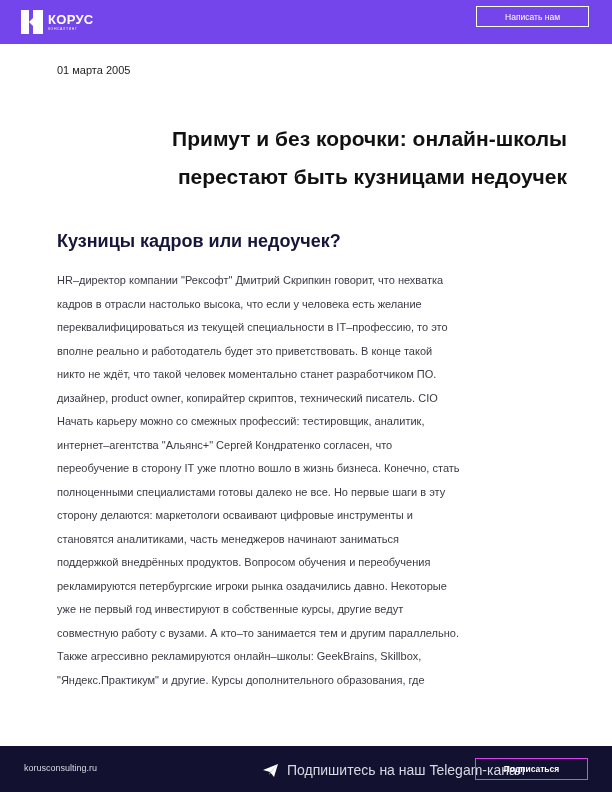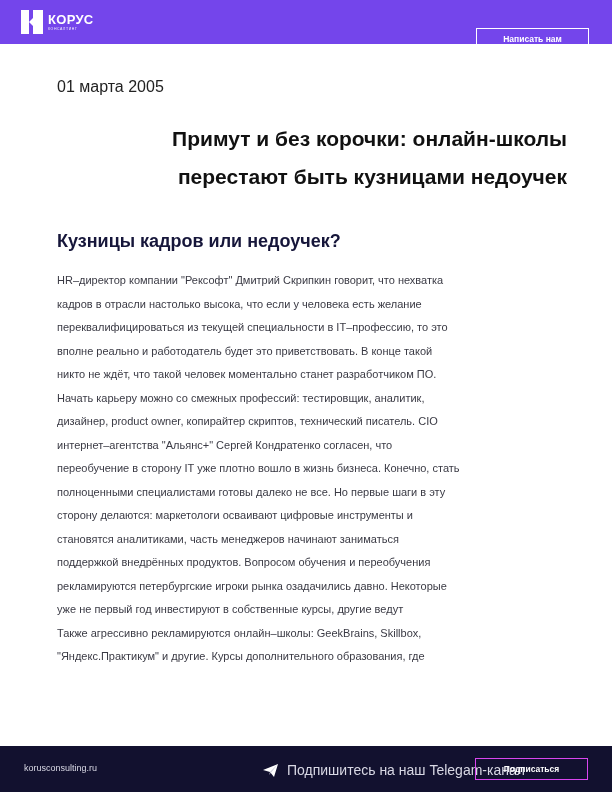--- a/index.html
+++ b/index.html
@@ -12,26 +12,26 @@
     .header {
       position: absolute; left: 0; top: 0; width: 612px; height: 44px;
       background: #7445eb;
     }
     .logo { position: absolute; left: 21px; top: 10px; height: 24px; display: flex; align-items: center; }
     .logo-mark { width: 22px; height: 24px; position: relative; }
     .logo-text { margin-left: 5px; display: flex; flex-direction: column; justify-content: center; }
     .logo-name { color: #fff; font-weight: bold; font-size: 13px; letter-spacing: 0.3px; line-height: 13px; }
     .logo-sub { color: #fff; font-size: 3.5px; letter-spacing: 0.6px; line-height: 5px; margin-top: 1px; opacity: 0.9; }
     .btn-write {
-      position: absolute; left: 476px; top: 28px; width: 113px; height: 21px;
+      position: absolute; left: 476px; top: 6px; width: 113px; height: 21px;
       box-sizing: border-box; border: 1px solid #ffffff; background: transparent;
-      color: #fff; font-size: 8.5px; font-weight: bold;
+      color: #fff; font-size: 8.5px; font-weight: normal;
       display: flex; align-items: center; justify-content: center;
     }
-    .date { position: absolute; left: 57px; top: 78px; font-size: 16px; color: #222; }
+    .date { position: absolute; left: 57px; top: 64px; font-size: 11px; color: #222; }
     .title {
       position: absolute; left: 57px; top: 120px; width: 510px;
       font-size: 21px; font-weight: bold; line-height: 38px; color: #111111;
       margin: 0;
       text-align: right;
     }
     .subtitle {
       position: absolute; left: 57px; top: 228px; margin: 0;
       font-size: 18px; font-weight: bold; color: #16163a; line-height: 26px;
     }
@@ -83,30 +83,31 @@
 </h1>
 
 <h2 class="subtitle">Кузницы кадров или недоучек?</h2>
 
 <p class="body-text">
   <span>HR–директор компании "Рексофт" Дмитрий Скрипкин говорит, что нехватка</span>
   <span>кадров в отрасли настолько высока, что если у человека есть желание</span>
   <span>переквалифицироваться из текущей специальности в IT–профессию, то это</span>
   <span>вполне реально и работодатель будет это приветствовать. В конце такой</span>
   <span>никто не ждёт, что такой человек моментально станет разработчиком ПО.</span>
+  <span>дизайнер, product owner, копирайтер скриптов, технический писатель.  CIO</span>
   <span>Начать карьеру можно со смежных профессий: тестировщик, аналитик,</span>
-  <span>дизайнер, product owner, копирайтер скриптов, технический писатель.  CIO</span>
   <span>интернет–агентства "Альянс+" Сергей Кондратенко согласен, что</span>
   <span>переобучение в сторону IT уже плотно вошло в жизнь бизнеса. Конечно, стать</span>
   <span>полноценными специалистами готовы далеко не все. Но первые шаги в эту</span>
   <span>сторону делаются: маркетологи осваивают цифровые инструменты и</span>
   <span>становятся аналитиками, часть менеджеров начинают заниматься</span>
   <span>поддержкой внедрённых продуктов.  Вопросом обучения и переобучения</span>
   <span>рекламируются петербургские игроки рынка озадачились давно. Некоторые</span>
   <span>уже не первый год инвестируют в собственные курсы, другие ведут</span>
+  <span>совместную работу с вузами. А кто–то занимается тем и другим параллельно.</span>
   <span>Также агрессивно рекламируются онлайн–школы: GeekBrains, Skillbox,</span>
   <span>"Яндекс.Практикум" и другие. Курсы дополнительного образования, где</span>
 </p>
 
 <div class="footer">
   <span class="footer-site">korusconsulting.ru</span>
   <div class="footer-tg">
     <svg class="tg-icon" viewBox="0 0 15 13">
       <polygon points="0,6 15,0 11,13 7,8" fill="#ffffff"></polygon>
       <polygon points="7,8 15,0 6,11" fill="#c9c9d6"></polygon>

